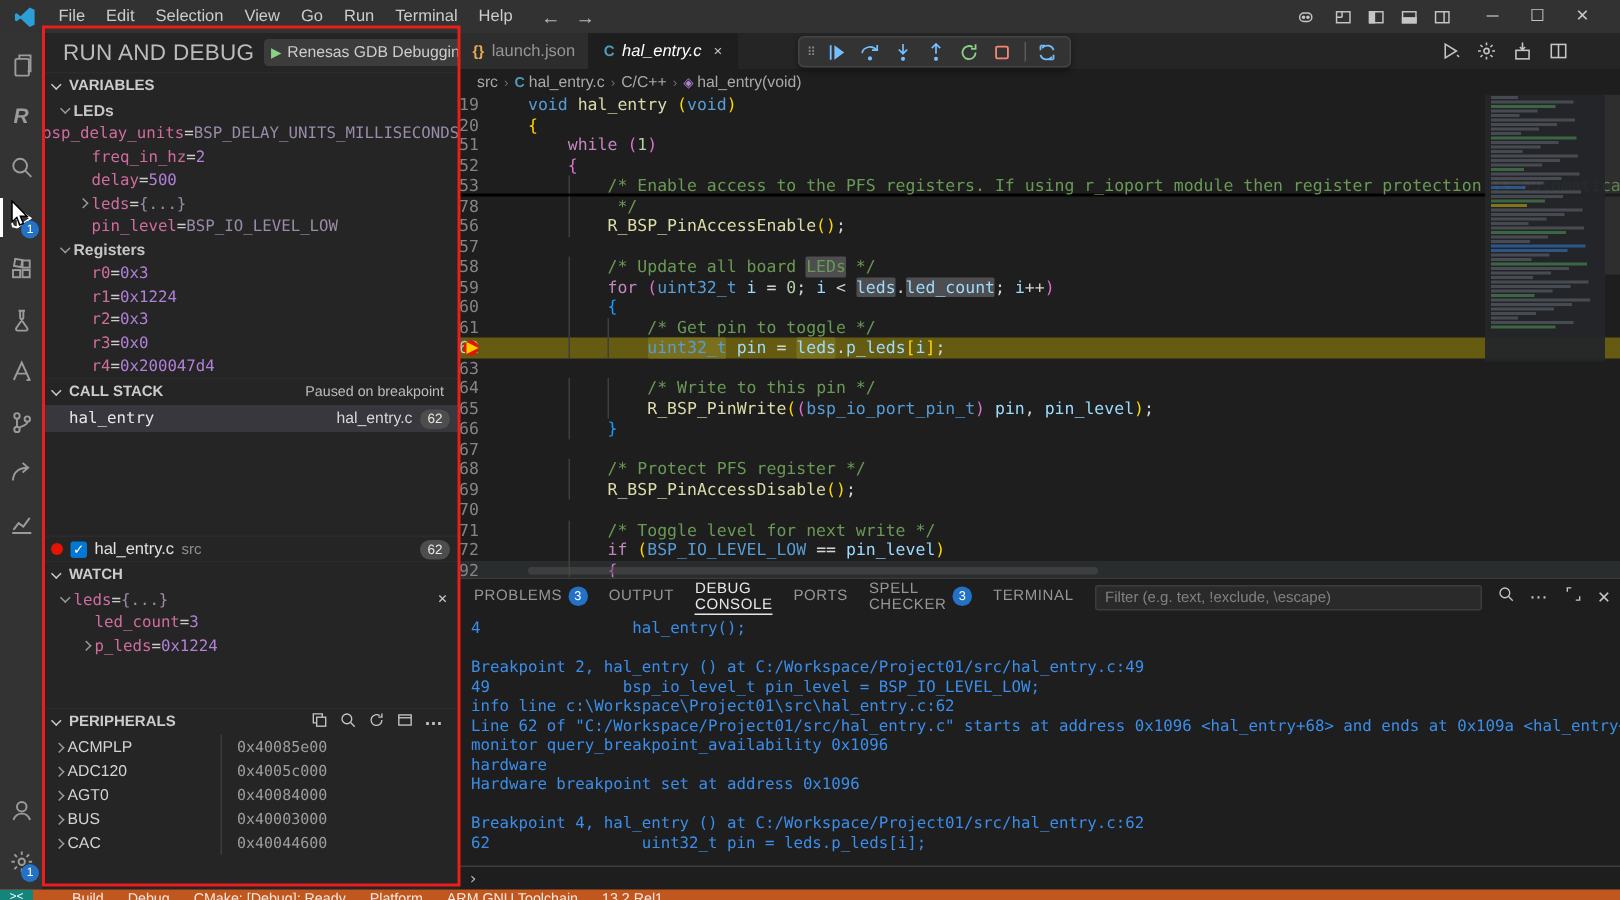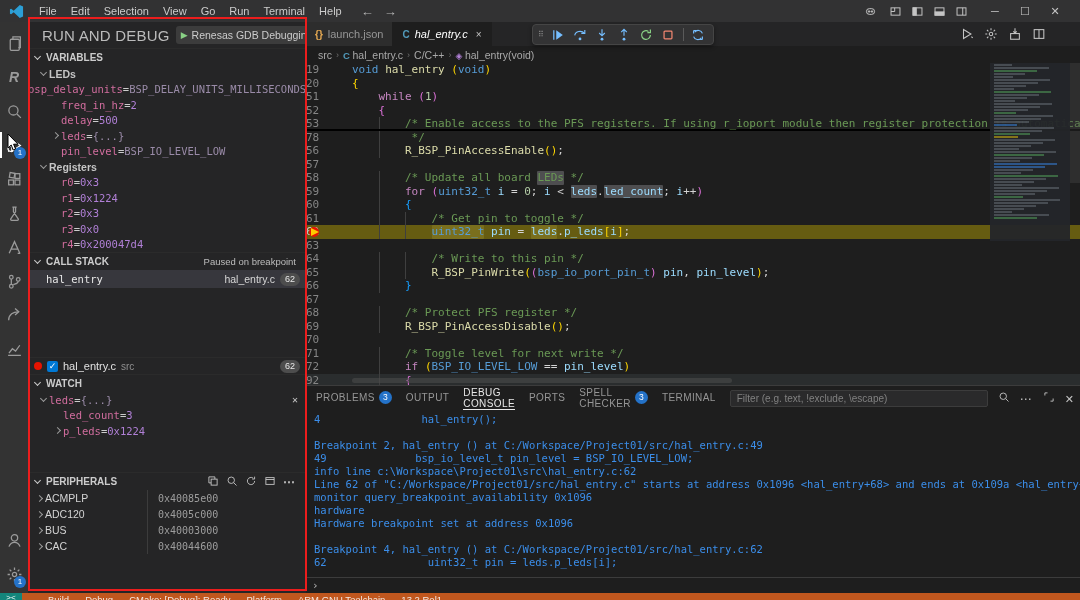--- a/index.html
+++ b/index.html
@@ -495,20 +495,24 @@
             </span>
         </div>
         <div id="periph-body" style="flex:1;">
             <div class="periph-row">
               <span class="periph-name"><span class="chev right dim"></span>ACMPLP</span>
               <span class="periph-addr">0x40085e00</span>
             </div>
             <div class="periph-row">
               <span class="periph-name"><span class="chev right dim"></span>ADC120</span>
               <span class="periph-addr">0x4005c000</span>
+            </div>
+            <div class="periph-row">
+              <span class="periph-name"><span class="chev right dim"></span>AGT0</span>
+              <span class="periph-addr">0x40084000</span>
             </div>
             <div class="periph-row">
               <span class="periph-name"><span class="chev right dim"></span>BUS</span>
               <span class="periph-addr">0x40003000</span>
             </div>
             <div class="periph-row">
               <span class="periph-name"><span class="chev right dim"></span>CAC</span>
               <span class="periph-addr">0x40044600</span>
             </div>
           </div>

